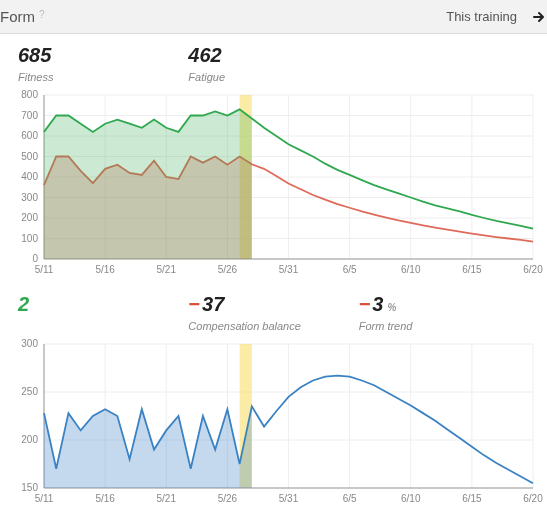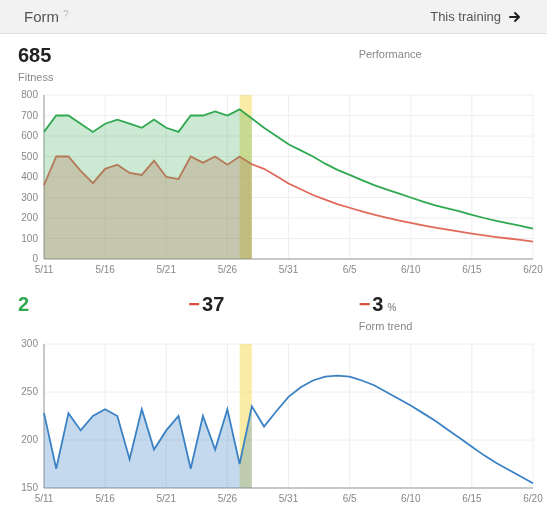--- a/index.html
+++ b/index.html
@@ -6,37 +6,37 @@
   body {
     margin: 0;
     font-family: -apple-system, BlinkMacSystemFont, "Segoe UI", Arial, sans-serif;
     background: #fff;
     color: #333;
     width: 547px;
   }
   .header {
     background: #f2f2f2;
     border-bottom: 1px solid #ddd;
-    padding: 8px 24px;
+    padding: 8px 0;
     display: flex;
     align-items: center;
     justify-content: space-between;
   }
   .header-left { display: flex; align-items: baseline; gap: 4px; }
   .title { font-size: 15px; color: #555; }
   .qmark { font-size: 10px; color: #bbb; position: relative; top: -4px; }
-  .header-right { display: flex; align-items: center; gap: 6px; font-size: 13px; color: #555; }
+  .header-right { display: flex; align-items: center; gap: 14px; font-size: 13px; color: #555; }
   .arrow-icon { width: 16px; height: 16px; }
 
   .metrics {
     display: flex;
     padding: 10px 18px 6px 18px;
     gap: 0;
   }
-  .metric { flex: 1; }
+  .metric { flex: 1; font-style: italic; }
   .metric .value { font-size: 20px; font-weight: 700; color: #222; display: flex; align-items: baseline; gap: 2px; }
   .metric .label { font-size: 11px; color: #888; margin-top: 4px; }
   .neg { color: #d94d3a; font-weight: 700; }
   .pos { color: #2fa84f; font-weight: 700; }
   .pct { font-size: 10px; color: #999; margin-left: 2px; }
 
   .chart-wrap { padding: 0 0 4px 0; }
   svg { display: block; }
 </style>
 </head>
@@ -58,23 +58,26 @@
 </div>
 
 <div class="metrics">
   <div class="metric">
     <div class="value">
         <span>685</span>
       </div>
     <div class="label">Fitness</div>
   </div>
   <div class="metric">
+    <div class="value">
+        <span>462</span>
+      </div>
+    <div class="label">Fatigue</div>
   </div>
   <div class="metric">
-    <div class="label">Performance</div>
   </div>
 </div>
 
 <div class="chart-wrap">
   <svg id="chart0" width="547" height="190" viewBox="0 0 547 190">
       <line x1="44" x2="533" y1="170" y2="170" class="grid" stroke="#eee"></line>
       <text x="38" y="173" text-anchor="end" font-size="10" fill="#888">0</text>
       <line x1="44" x2="533" y1="149.5" y2="149.5" class="grid" stroke="#eee"></line>
       <text x="38" y="152.5" text-anchor="end" font-size="10" fill="#888">100</text>
       <line x1="44" x2="533" y1="129" y2="129" class="grid" stroke="#eee"></line>
@@ -123,20 +126,21 @@
   <div class="metric">
     <div class="value">
         <span class="pos">2</span>
       </div>
   </div>
   <div class="metric">
     <div class="value">
         <span class="neg">−</span>
         <span>37</span>
       </div>
+    <div class="label">Compensation balance</div>
   </div>
   <div class="metric">
     <div class="value">
         <span class="neg">−</span>
         <span>3</span>
         <span class="pct">%</span>
       </div>
     <div class="label">Form trend</div>
   </div>
 </div>

